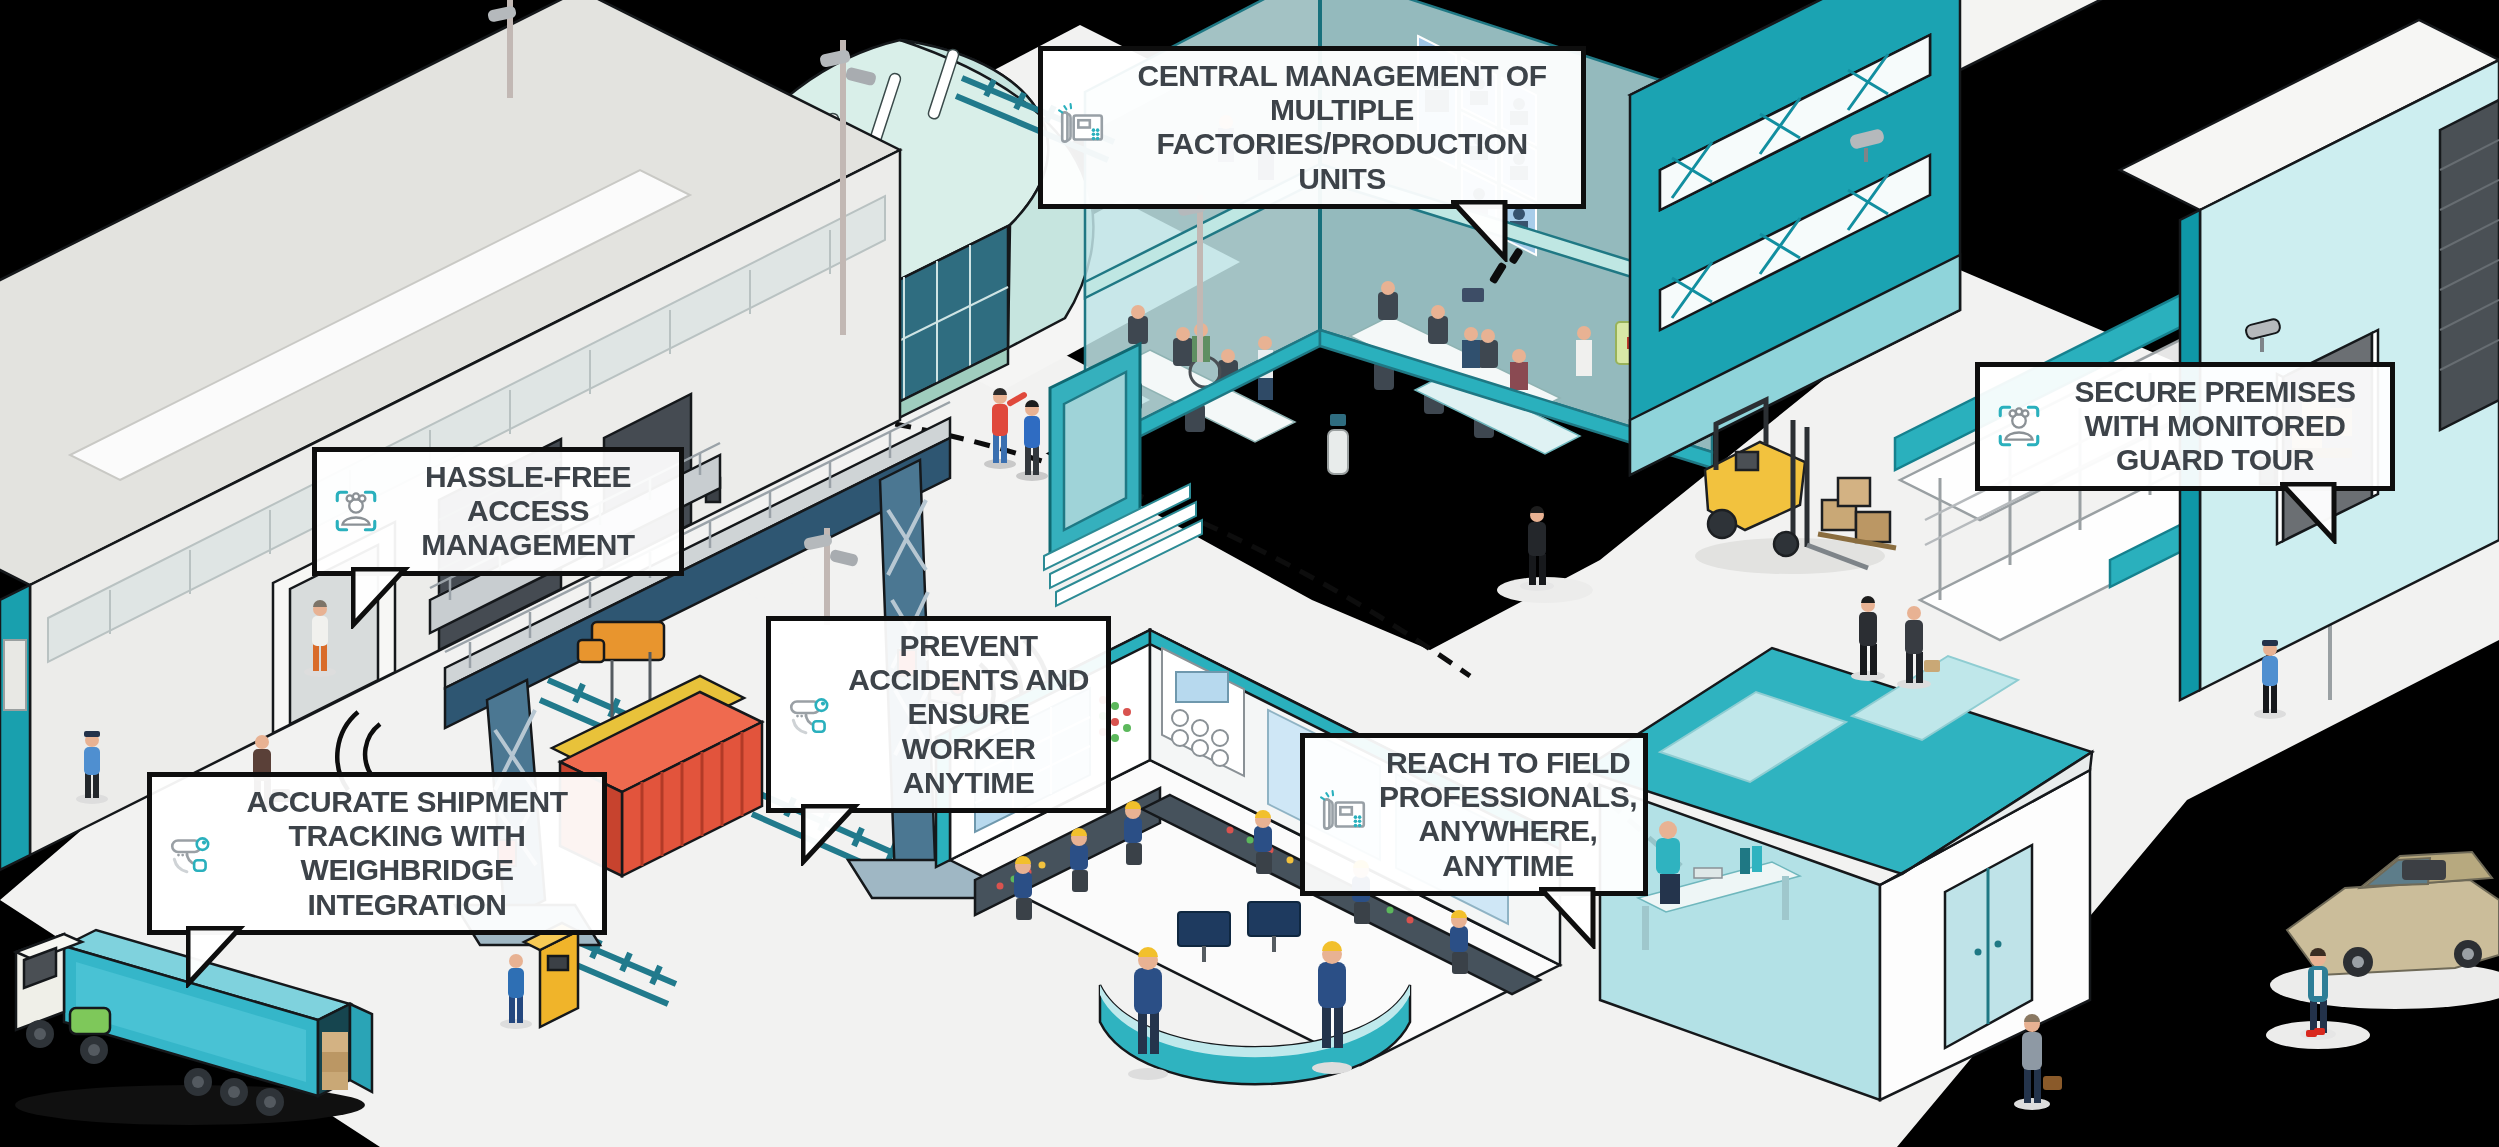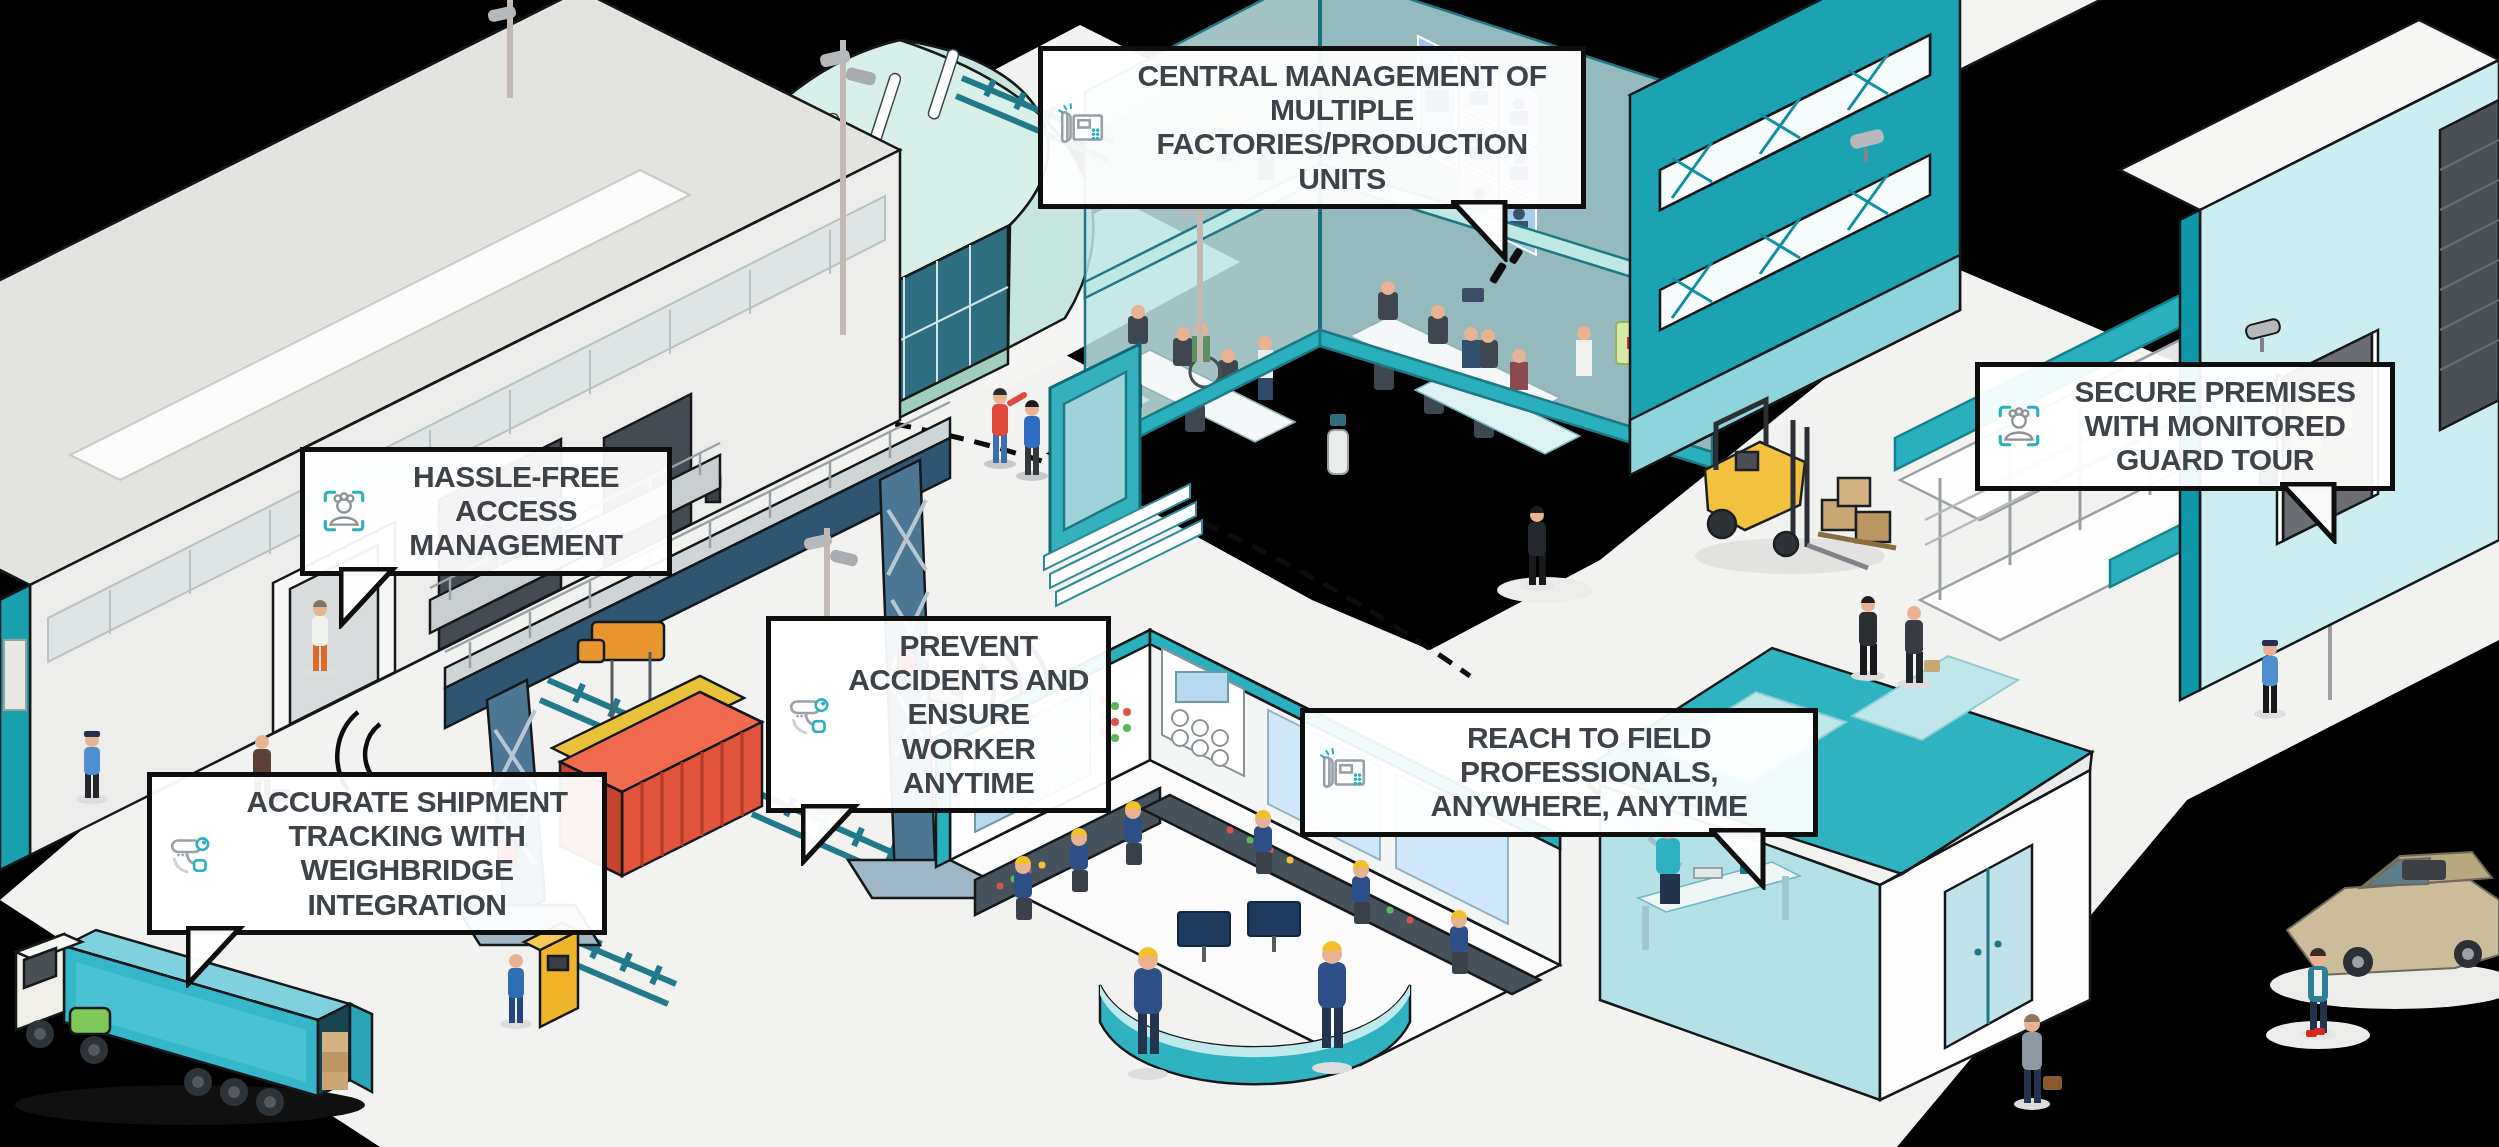--- a/index.html
+++ b/index.html
@@ -764,21 +764,21 @@
         <path d="M11,37 c2,-9 24,-9 26,0 Z"></path>
       </g>
     </svg>
   </span>
   <span class="co-text">SECURE PREMISES WITH MONITORED GUARD TOUR</span>
   <svg class="tail tail-br" style="right:50px" viewBox="0 0 60 62">
         <polygon points="2,2 54,2 54,58" fill="rgba(255,255,255,.97)" stroke="#0e0e0e" stroke-width="5"></polygon>
       </svg>
 </div>
 
-<div class="callout" style="left:300px;top:447px;width:372px;">
+<div class="callout" style="left:312px;top:447px;width:372px;">
   <span class="co-icon">
     <svg viewBox="0 0 48 48">
       <g fill="none" stroke="#2ab0bd" stroke-width="3" stroke-linecap="round">
         <path d="M6,14 v-5 a3,3 0 0 1 3,-3 h6"></path>
             <path d="M33,6 h6 a3,3 0 0 1 3,3 v5"></path>
         <path d="M42,34 v5 a3,3 0 0 1 -3,3 h-6"></path>
             <path d="M15,42 h-6 a3,3 0 0 1 -3,-3 v-5"></path>
       </g>
       <g fill="#fff" stroke="#8b9196" stroke-width="2.2">
         <circle cx="24" cy="19" r="6.5"></circle>
@@ -832,21 +832,21 @@
       <path d="M20,23 c0,8 5,11 9,12" fill="none" stroke="#9aa0a5" stroke-width="2.5"></path>
       <rect x="27" y="31" width="11" height="10" rx="3" fill="#fff" stroke="#2ab0bd" stroke-width="2.5"></rect>
     </svg>
   </span>
   <span class="co-text">ACCURATE SHIPMENT TRACKING WITH WEIGHBRIDGE INTEGRATION</span>
   <svg class="tail tail-bl" style="left:34px" viewBox="0 0 60 62">
         <polygon points="2,2 54,2 2,58" fill="rgba(255,255,255,.97)" stroke="#0e0e0e" stroke-width="5"></polygon>
       </svg>
 </div>
 
-<div class="callout" style="left:1300px;top:708px;width:518px;">
+<div class="callout" style="left:1300px;top:733px;width:348px;">
   <span class="co-icon">
     <svg viewBox="0 0 48 48">
           <g fill="none" stroke="#98a0a6" stroke-width="2.5">
       <rect x="16" y="13" width="27" height="23" rx="2" fill="#fff"></rect>
       <rect x="20.5" y="17.5" width="11" height="7"></rect>
       <path d="M9,11 a4,4 0 0 1 4,4 v18 a4,4 0 0 1 -4,4"></path>
       <rect x="5" y="10" width="5" height="28" rx="2.5" fill="#fff"></rect>
           </g>
       <g fill="#2ab0bd">
             <circle cx="35" cy="27" r="1.7"></circle>

